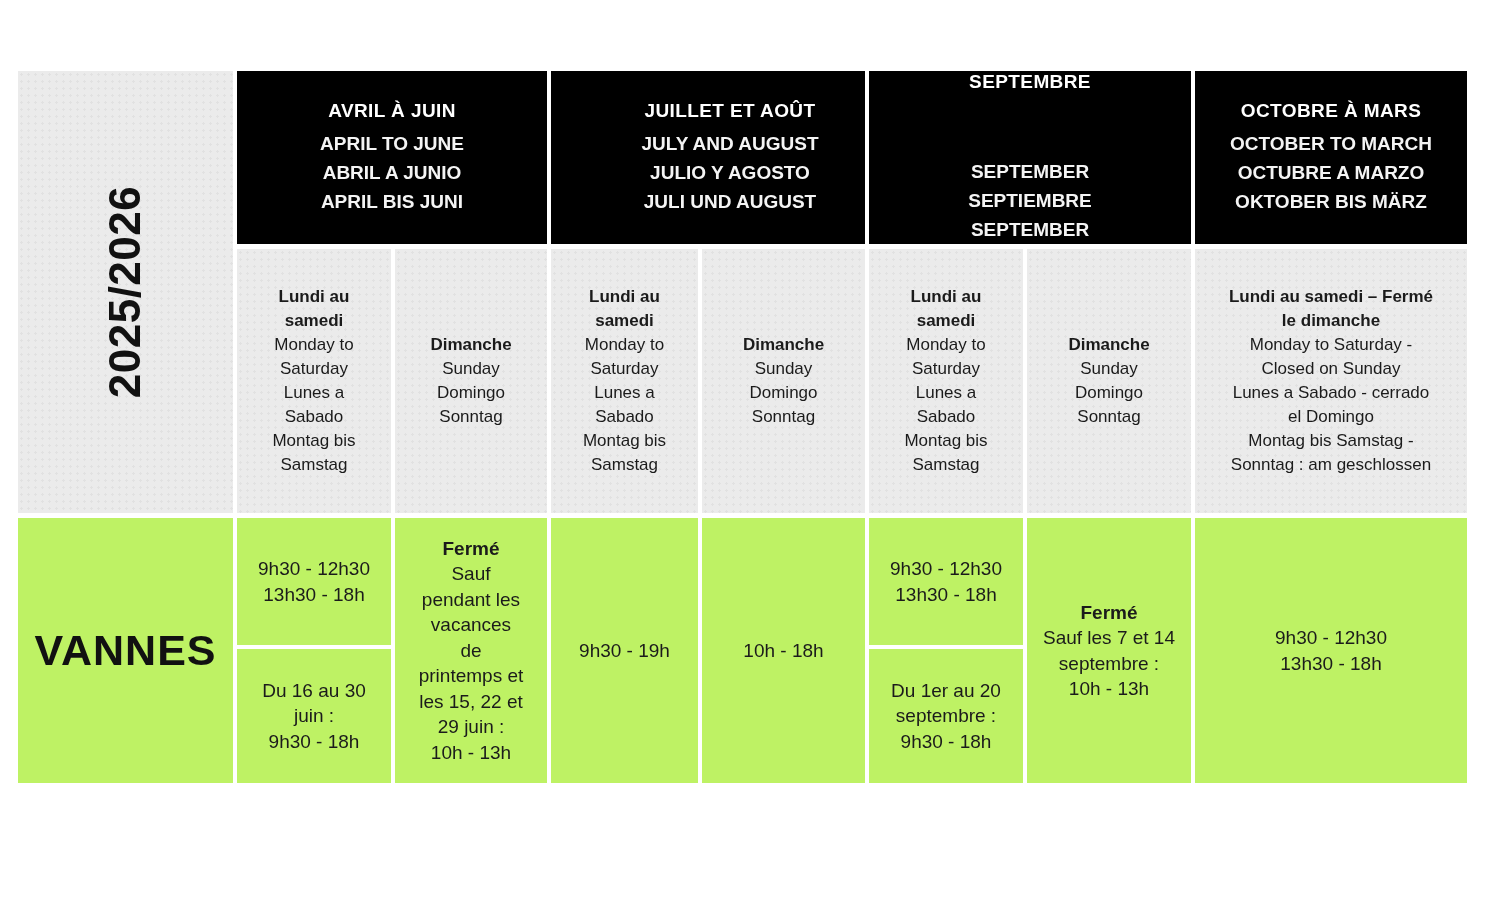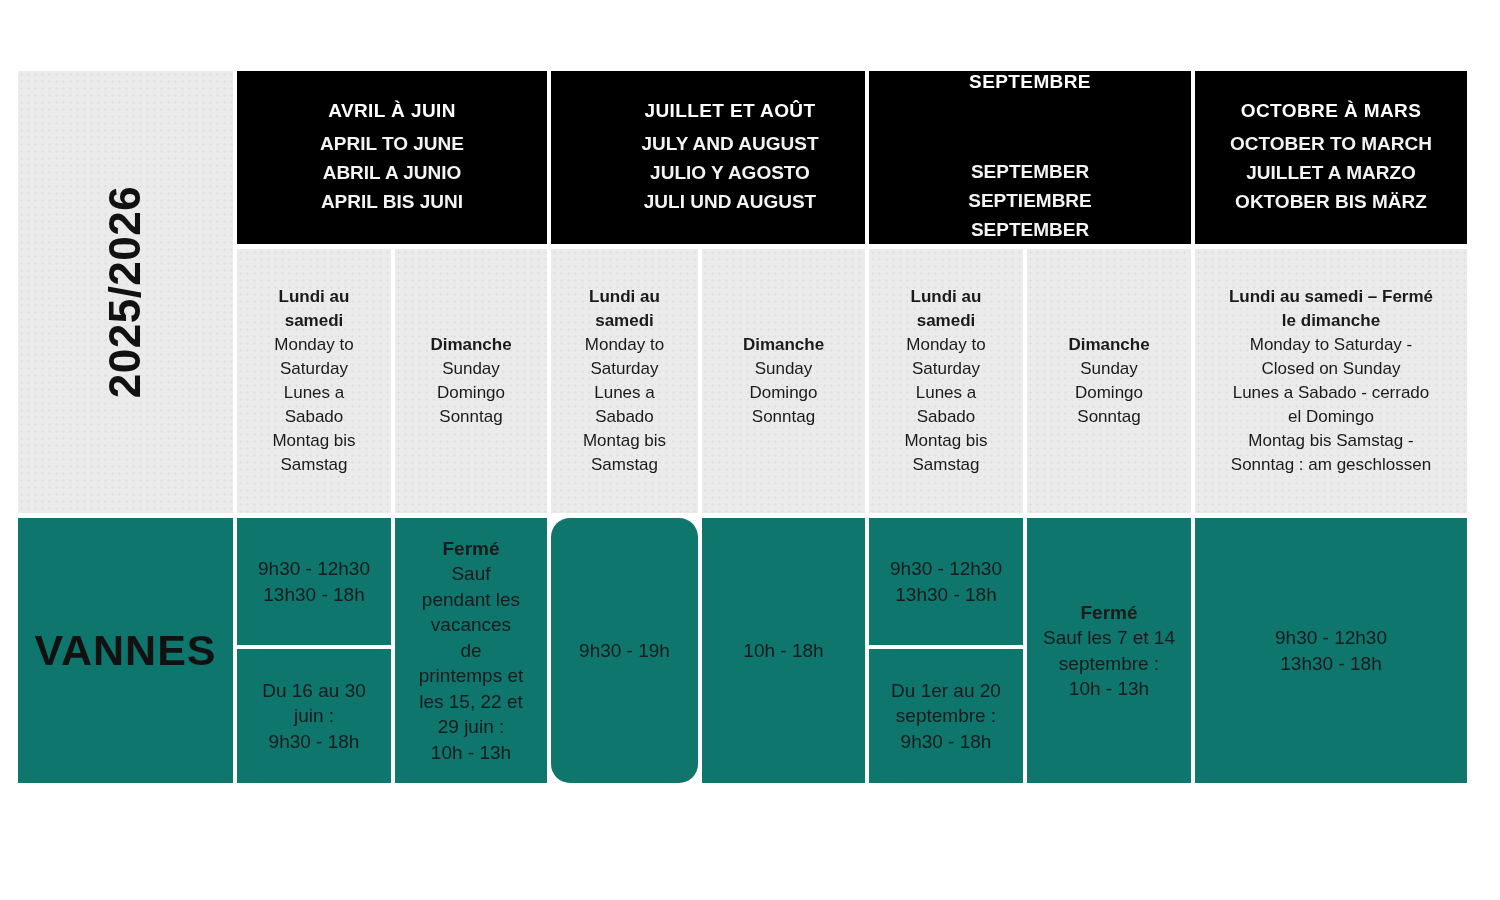--- a/index.html
+++ b/index.html
@@ -25,21 +25,21 @@
     flex-direction: column;
     align-items: center;
     justify-content: center;
     text-align: center;
   }
   .light {
     background-color: #ebebeb;
     background-image: radial-gradient(rgba(0,0,0,0.045) 1px, transparent 1.4px);
     background-size: 7px 7px;
   }
-  .dark { background-color: #0f766e; }
+  .dark { background-color: #bef264; }
   .head {
     background: #000000;
     color: #ffffff;
   }
   .head-title {
     font-size: 19px;
     font-weight: 700;
     letter-spacing: 0.4px;
     margin-bottom: 7px;
   }
@@ -82,21 +82,21 @@
     text-align: right;
   }
   .hours { font-size: 19px; line-height: 25.5px; }
   .bold-line { font-weight: 700; }
   .split {
     display: grid;
     grid-template-rows: 127px 1fr;
     row-gap: 4px;
   }
   .b1 { grid-column: 2; } .b2 { grid-column: 3; }
-  .b3 { grid-column: 4; border-radius: 19px; } .b4 { grid-column: 5; }
+  .b3 { grid-column: 4; } .b4 { grid-column: 5; }
   .b5 { grid-column: 6; } .b6 { grid-column: 7; }
   .b7 { grid-column: 8; }
 </style>
 </head>
 <body>
 
 <div class="schedule">
 
   <div class="cell light year-cell">
     <div class="year-text">2025/2026</div>
@@ -116,21 +116,21 @@
   </div>
   <div class="cell head h3">
     <div class="head-title">SEPTEMBRE</div>
     <div class="head-sub multiline">SEPTEMBER
 SEPTIEMBRE
 SEPTEMBER</div>
   </div>
   <div class="cell head h4">
     <div class="head-title">OCTOBRE À MARS</div>
     <div class="head-sub multiline">OCTOBER TO MARCH
-JUILLET A MARZO
+OCTUBRE A MARZO
 OKTOBER BIS MÄRZ</div>
   </div>
 
   <div class="cell light sub s1">
     <div class="sub-bold multiline">Lundi au
 samedi</div>
     <div class="multiline">Monday to
 Saturday
 Lunes a
 Sabado

